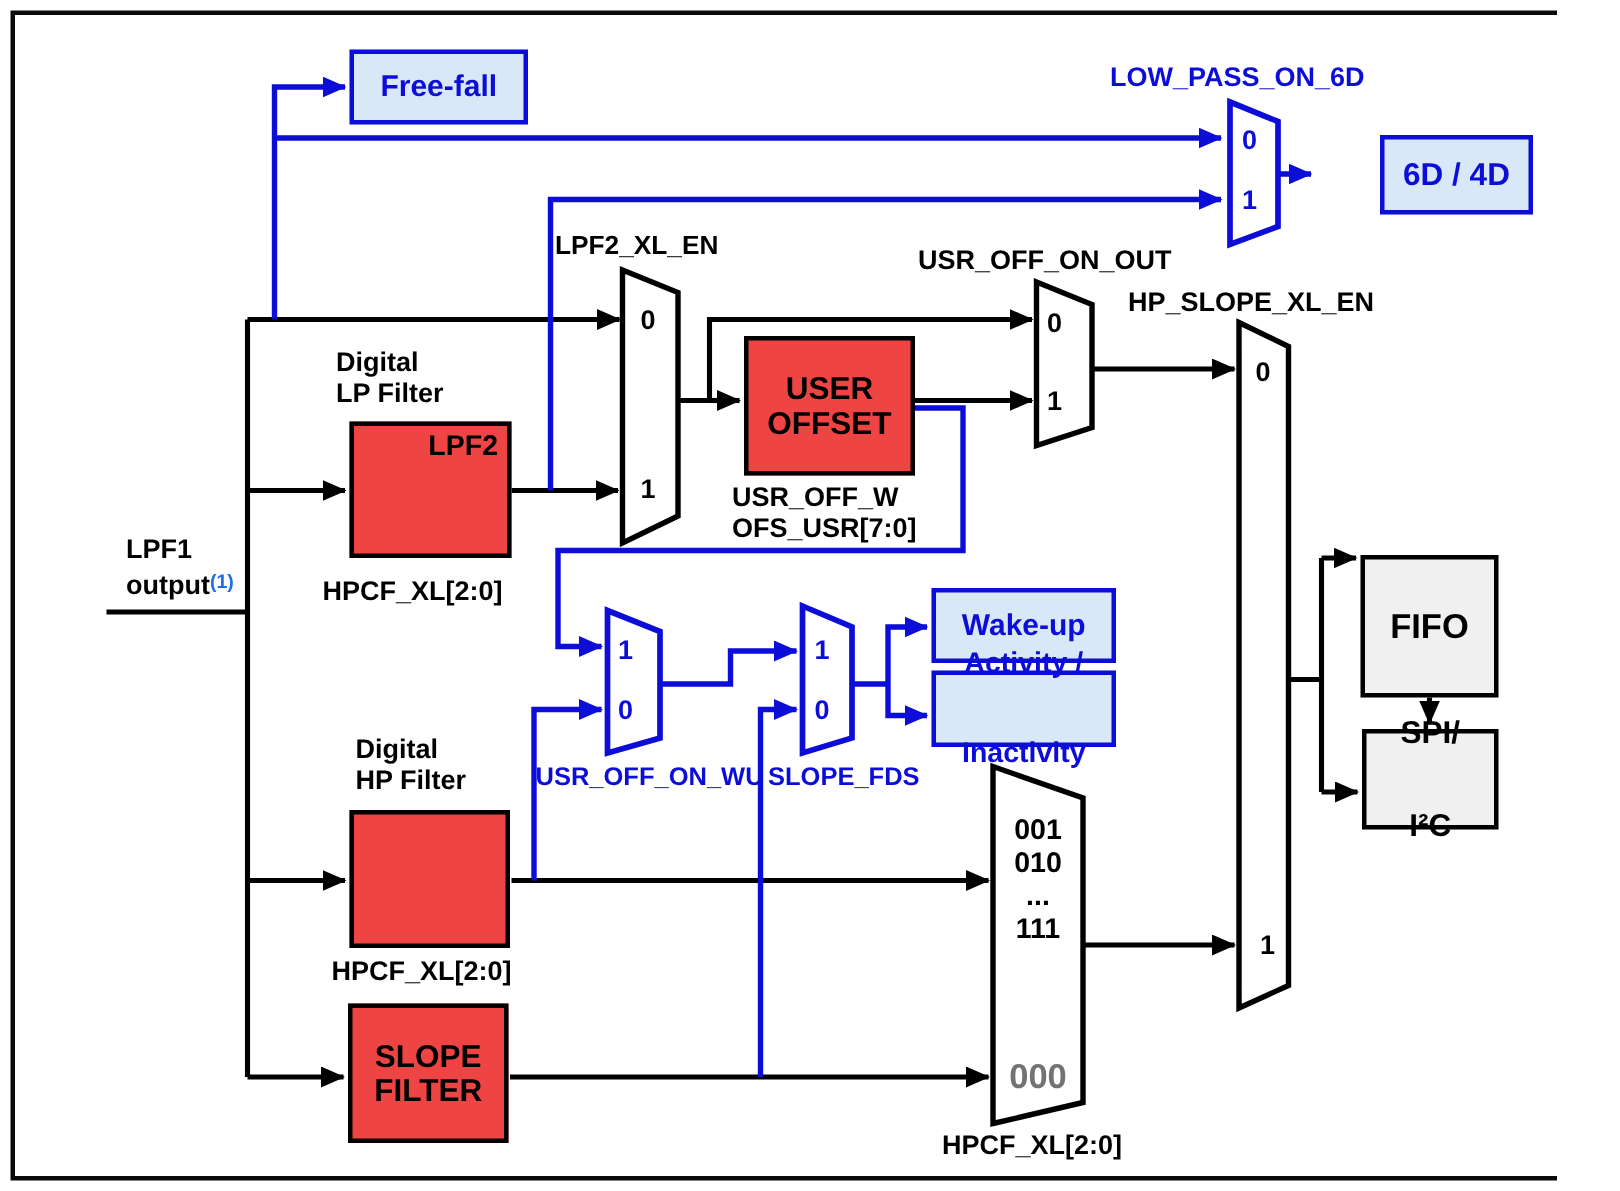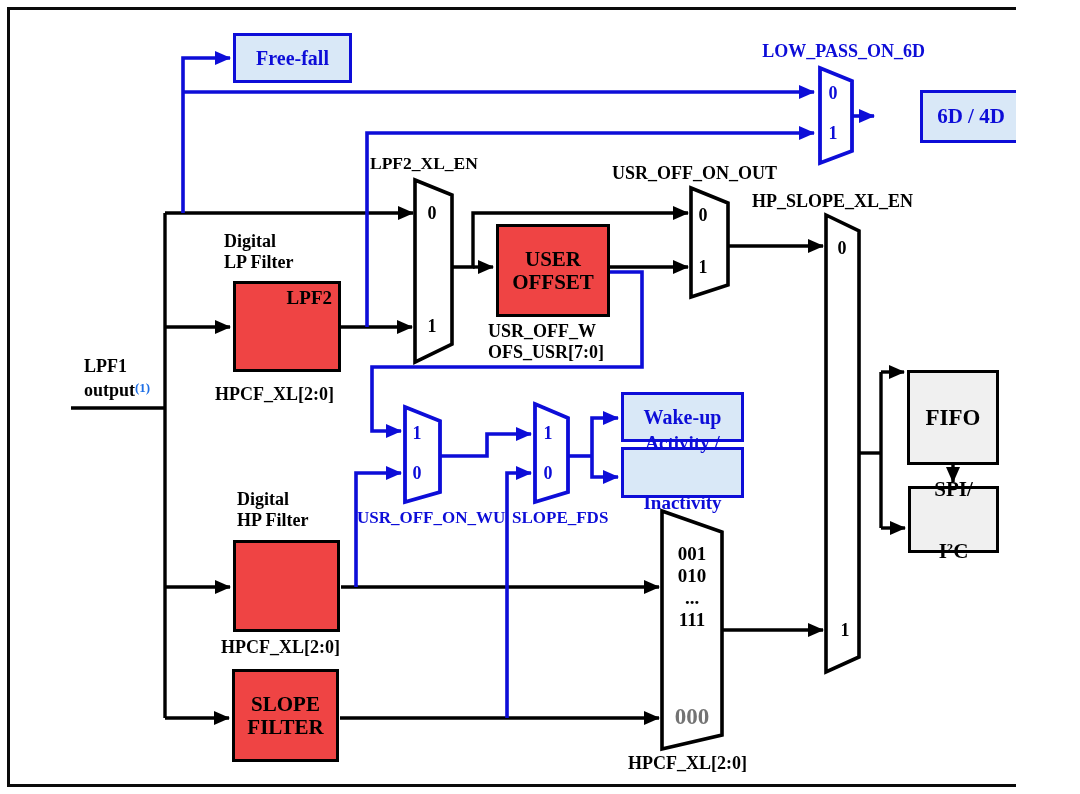--- a/index.html
+++ b/index.html
@@ -1,18 +1,18 @@
 <!DOCTYPE html>
 <html><head>
 <meta charset="utf-8">
 <style>
   html,body{margin:0;padding:0;background:#fff;}
   #stage{
     position:relative; width:1016px; height:794px; background:#fff;
-    font-family:Liberation Serif, serif; overflow:hidden;
+    font-family:Liberation Sans, sans-serif; overflow:hidden;padding-left:22px;
   }
   #frame{
     position:absolute; left:7px; top:7px; width:1066px; height:780px;
     border:3px solid #0a0a0a; box-sizing:border-box;
   }
   svg{position:absolute; left:0; top:0;}
   .lbl{
     position:absolute; font-weight:bold; color:#000; font-size:17px;
     white-space:nowrap; line-height:1.15;
   }
@@ -154,21 +154,21 @@
 
   <div class="bx gry" style="left:907px;top:328px;width:92px;height:95px;font-size:23px;margin-top:42px;">
     <span>FIFO</span>
   </div>
 
   <div class="bx gry" style="left:908px;top:486px;width:91px;height:67px;font-size:21px;line-height:22px;gap:40px;">
     <span>SPI/</span>
     <span>I²C</span>
   </div>
 
-  <div class="lbl md blue" style="left:740px;top:41px;width:185px;text-align:right;">LOW_PASS_ON_6D</div>
+  <div class="lbl md blue" style="left:740px;top:41px;width:185px;text-align:left;">LOW_PASS_ON_6D</div>
 
   <div class="lbl" style="left:370px;top:153px;font-size:17.5px;">LPF2_XL_EN</div>
 
   <div class="lbl md" style="left:612px;top:163px;">USR_OFF_ON_OUT</div>
 
   <div class="lbl md" style="left:752px;top:191px;">HP_SLOPE_XL_EN</div>
 
   <div class="lbl md" style="left:224px;top:231px;line-height:21px;">
     <div>Digital</div>
     <div>LP Filter</div>

